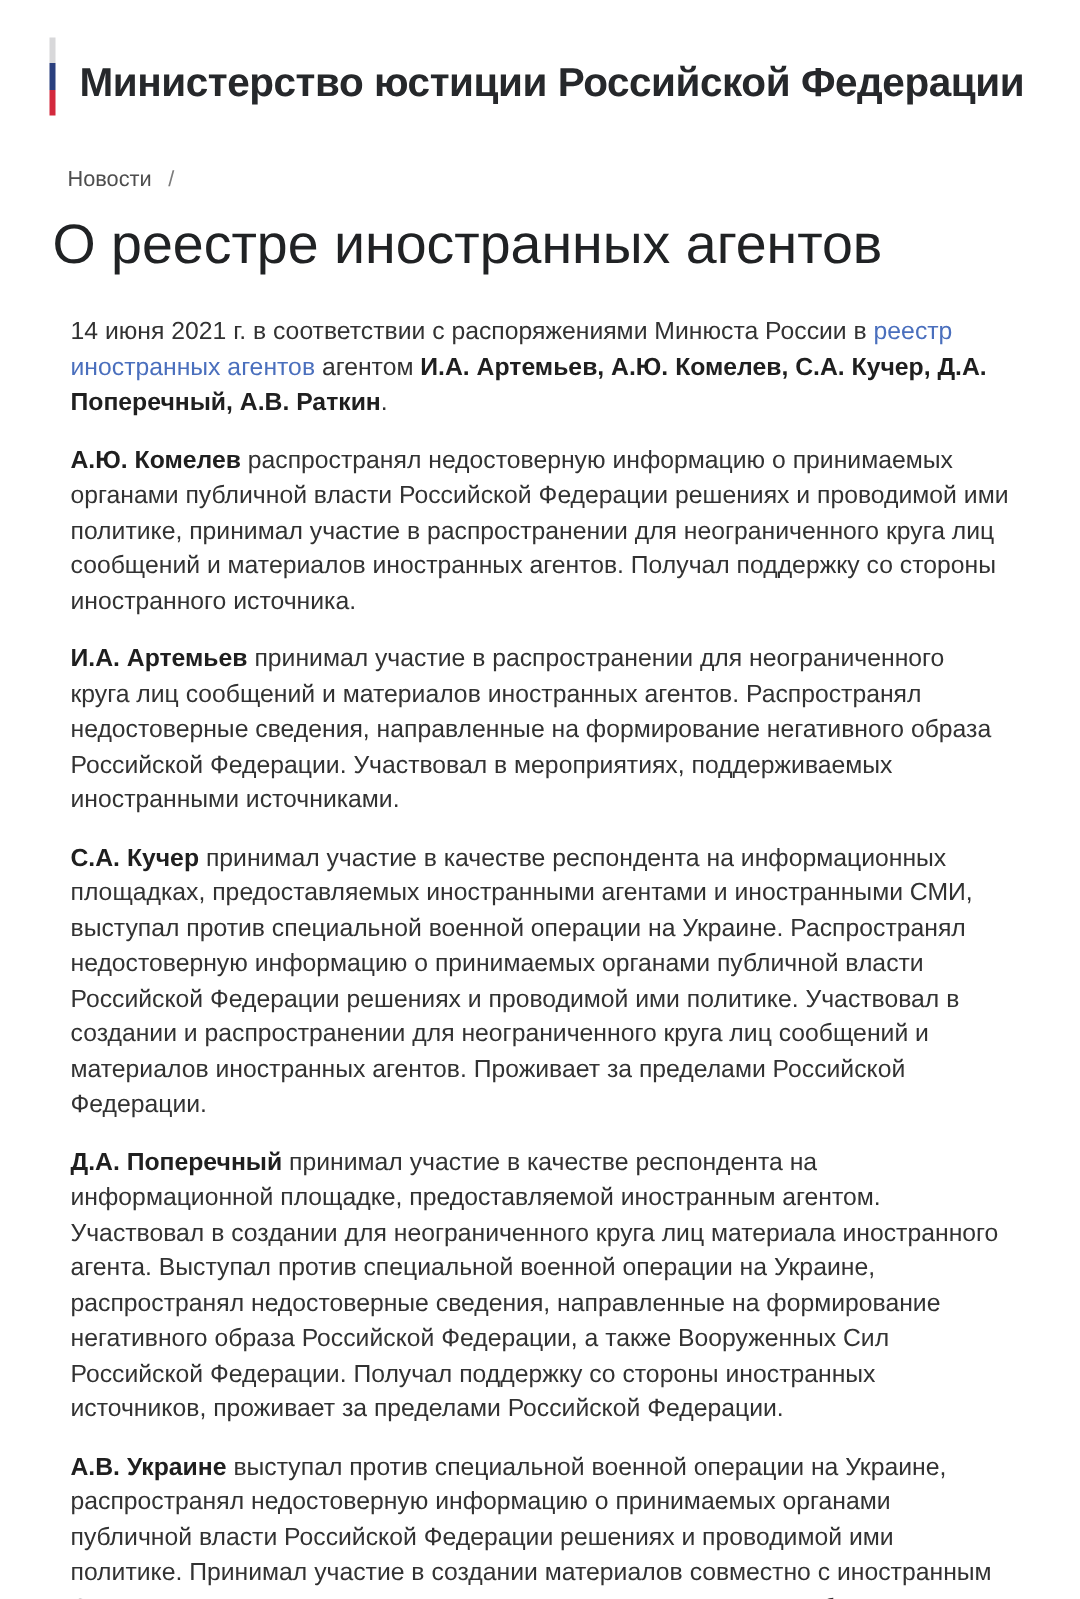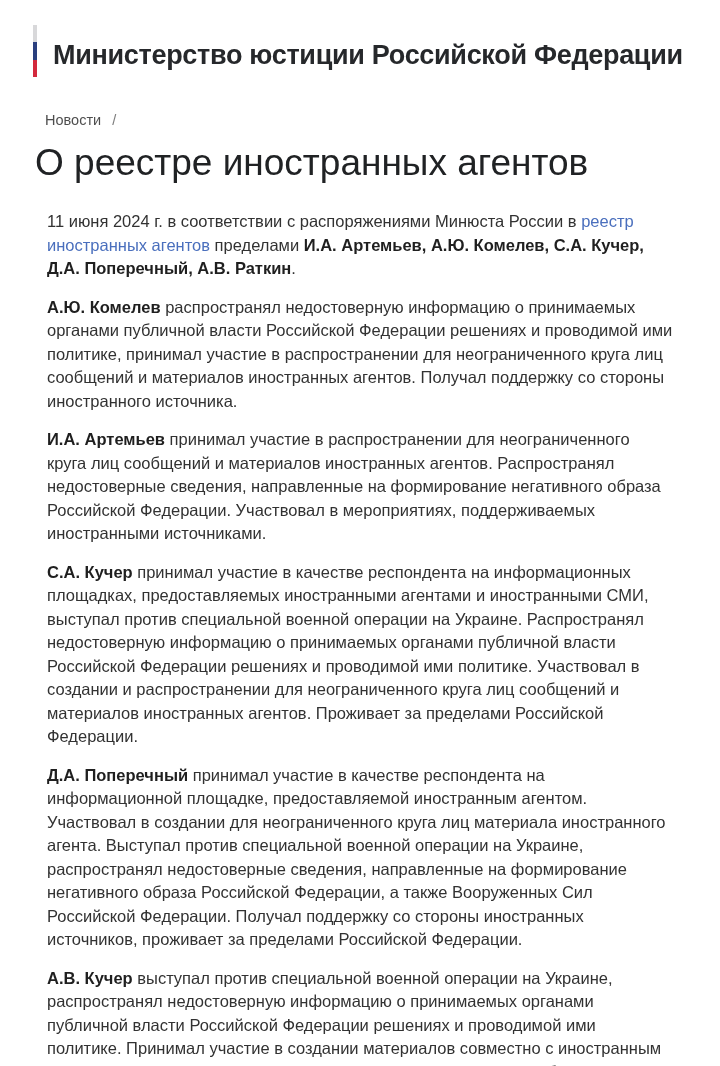--- a/index.html
+++ b/index.html
@@ -55,24 +55,24 @@
       <span style="background: rgb(211, 41, 61);"></span>
     </div>
   <a class="site-title">Министерство юстиции Российской Федерации</a>
 </header>
 
 <nav class="breadcrumb"><a class="crumb">Новости</a><span class="sep">/</span></nav>
 
 <h1 class="page-title">О реестре иностранных агентов</h1>
 
 <main class="article">
-  <p><span>11 июня 2024 г. в соответствии с распоряжениями Минюста России в </span><a class="inline-link" style="color: rgb(74, 111, 189);">реестр иностранных агентов</a><span> пределами </span><b>И.А. Артемьев, А.Ю. Комелев, С.А. Кучер, Д.А. Поперечный, А.В. Раткин</b><span>.</span></p>
+  <p><span>14 июня 2021 г. в соответствии с распоряжениями Минюста России в </span><a class="inline-link" style="color: rgb(74, 111, 189);">реестр иностранных агентов</a><span> агентом </span><b>И.А. Артемьев, А.Ю. Комелев, С.А. Кучер, Д.А. Поперечный, А.В. Раткин</b><span>.</span></p>
 
   <p><b>А.Ю. Комелев</b><span> распространял недостоверную информацию о принимаемых органами публичной власти Российской Федерации решениях и проводимой ими политике, принимал участие в распространении для неограниченного круга лиц сообщений и материалов иностранных агентов. Получал поддержку со стороны иностранного источника.</span></p>
 
   <p><b>И.А. Артемьев</b><span> принимал участие в распространении для неограниченного круга лиц сообщений и материалов иностранных агентов. Распространял недостоверные сведения, направленные на формирование негативного образа Российской Федерации. Участвовал в мероприятиях, поддерживаемых иностранными источниками.</span></p>
 
   <p><b>С.А. Кучер</b><span> принимал участие в качестве респондента на информационных площадках, предоставляемых иностранными агентами и иностранными СМИ, выступал против специальной военной операции на Украине. Распространял недостоверную информацию о принимаемых органами публичной власти Российской Федерации решениях и проводимой ими политике. Участвовал в создании и распространении для неограниченного круга лиц сообщений и материалов иностранных агентов. Проживает за пределами Российской Федерации.</span></p>
 
   <p><b>Д.А. Поперечный</b><span> принимал участие в качестве респондента на информационной площадке, предоставляемой иностранным агентом. Участвовал в создании для неограниченного круга лиц материала иностранного агента. Выступал против специальной военной операции на Украине, распространял недостоверные сведения, направленные на формирование негативного образа Российской Федерации, а также Вооруженных Сил Российской Федерации. Получал поддержку со стороны иностранных источников, проживает за пределами Российской Федерации.</span></p>
 
-  <p><b>А.В. Кучер</b><span> выступал против специальной военной операции на Украине, распространял недостоверную информацию о принимаемых органами публичной власти Российской Федерации решениях и проводимой ими политике. Принимал участие в создании материалов совместно с иностранным СМИ, а также распространял для неограниченного круга лиц сообщения иностранных агентов.</span></p>
+  <p><b>А.В. Украине</b><span> выступал против специальной военной операции на Украине, распространял недостоверную информацию о принимаемых органами публичной власти Российской Федерации решениях и проводимой ими политике. Принимал участие в создании материалов совместно с иностранным СМИ, а также распространял для неограниченного круга лиц сообщения иностранных агентов.</span></p>
 </main>
 
 </body></html>

